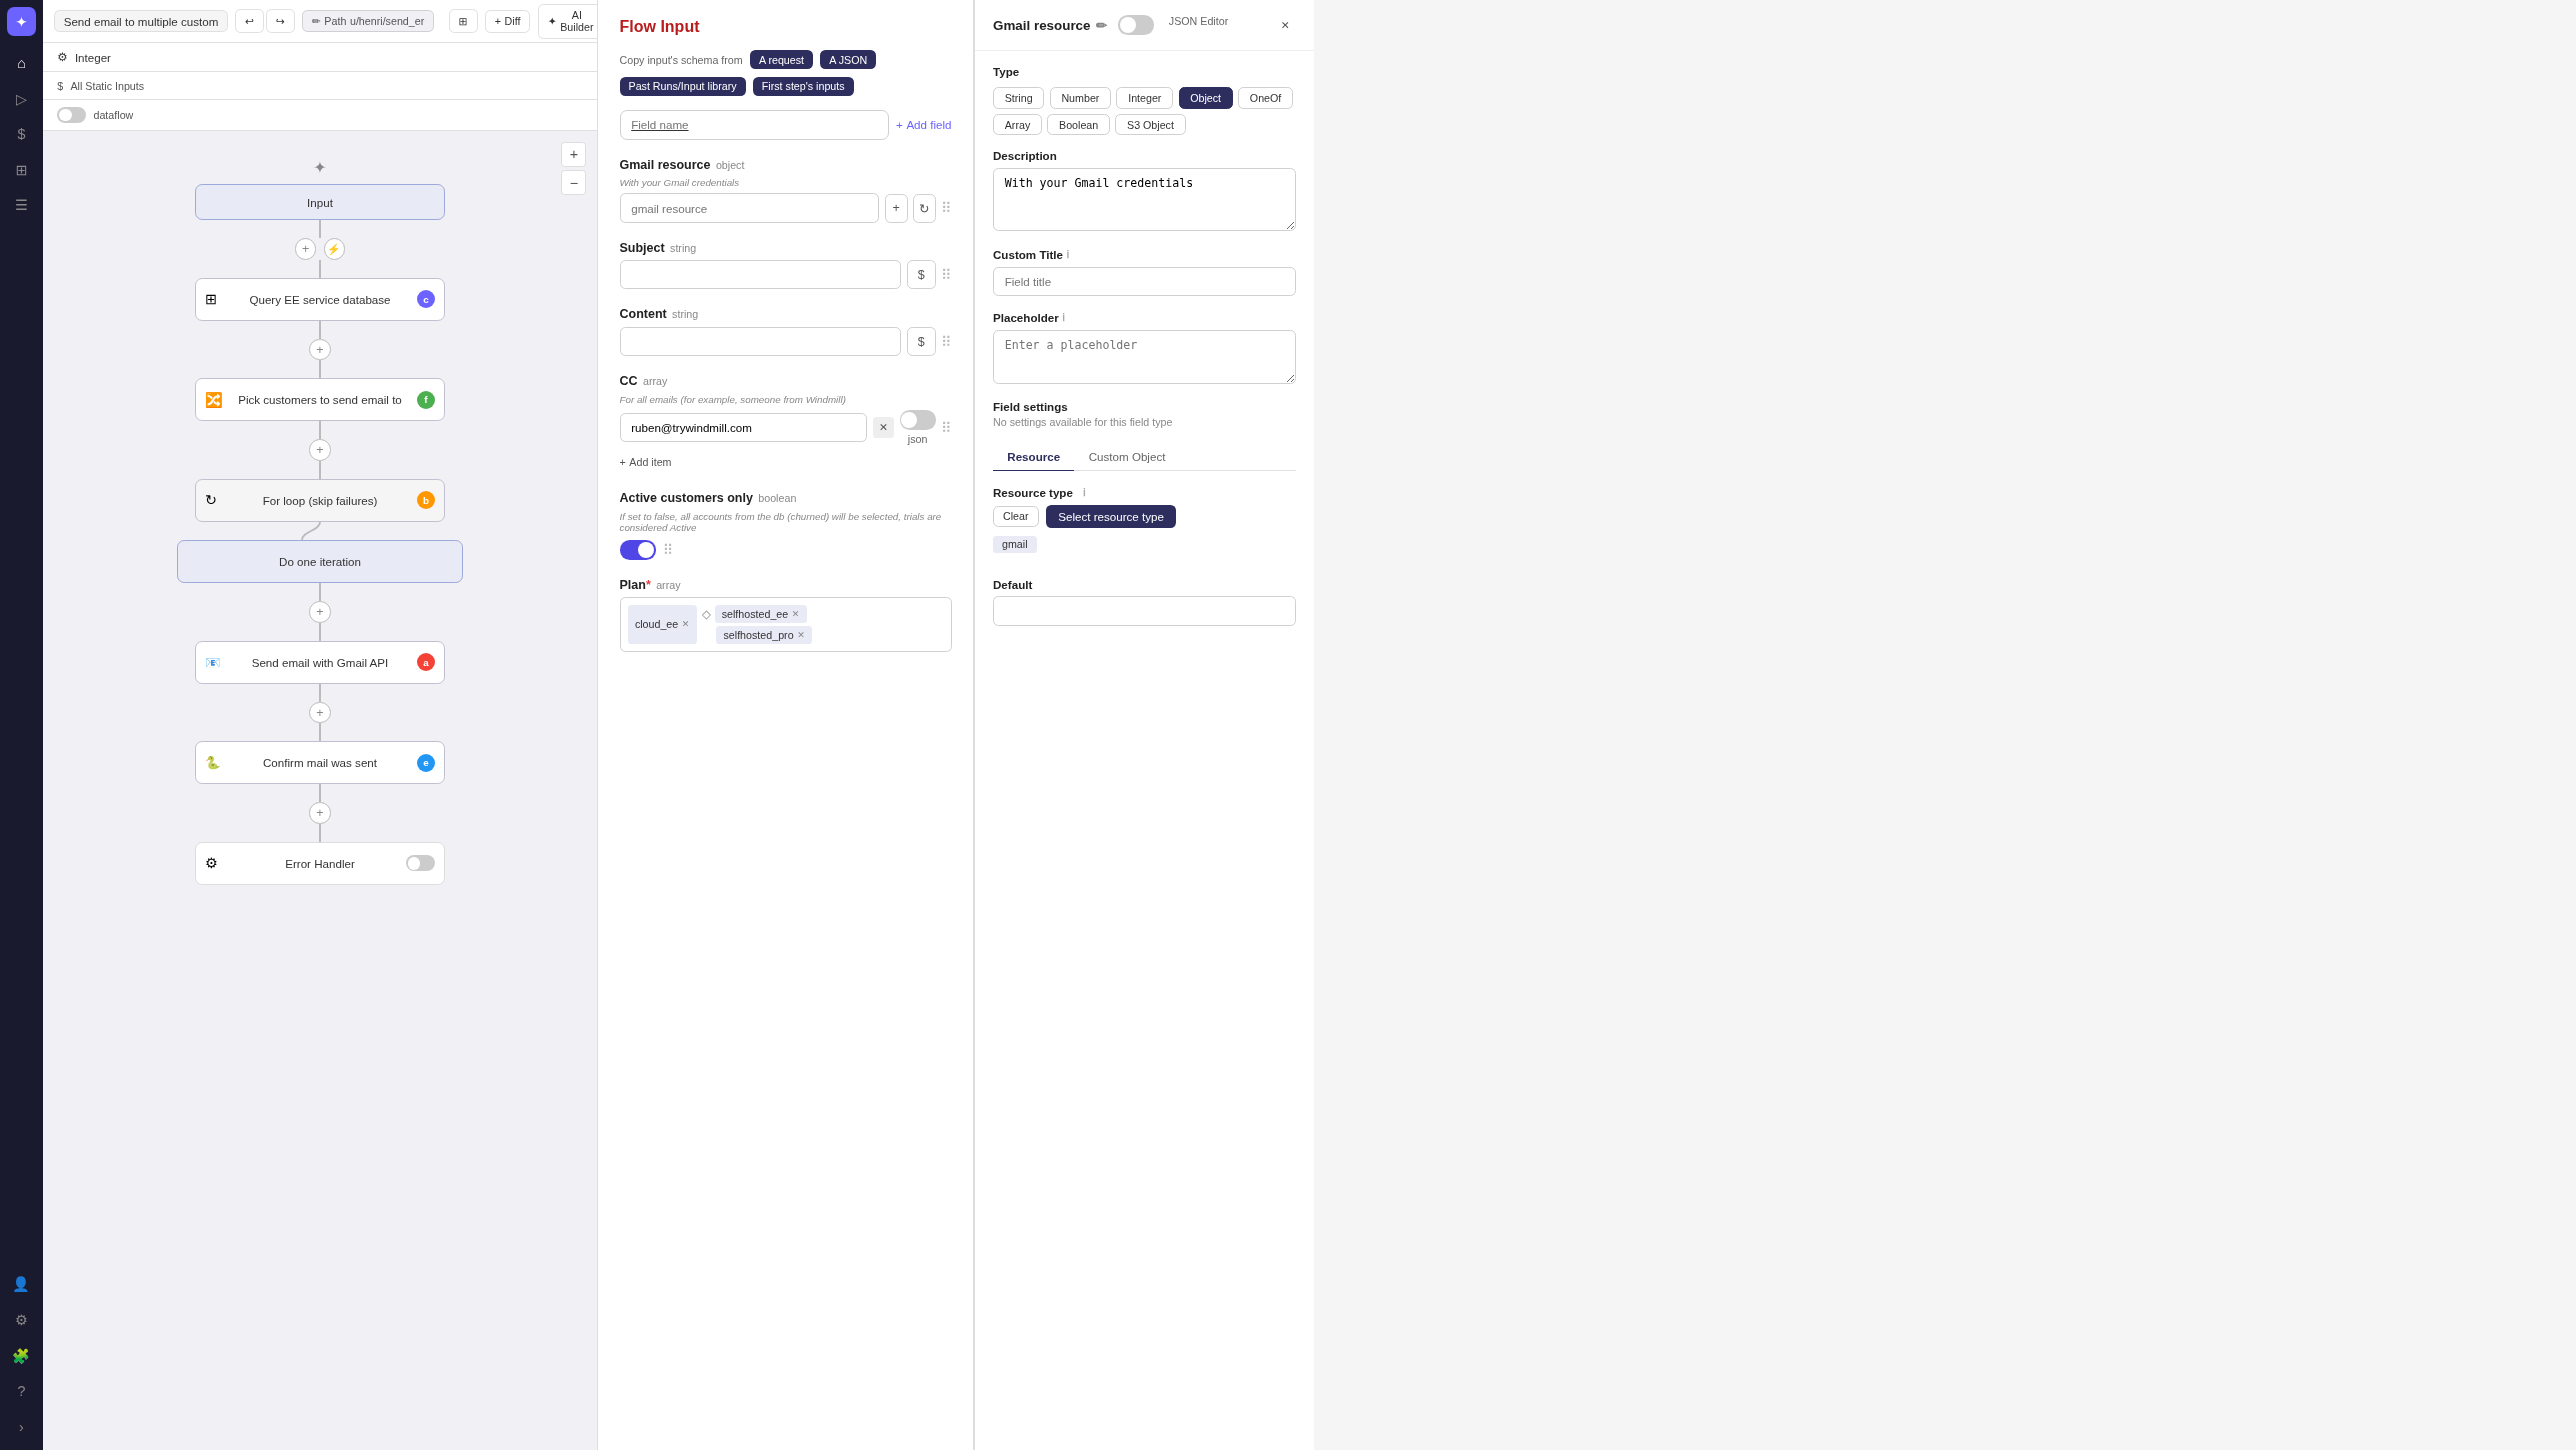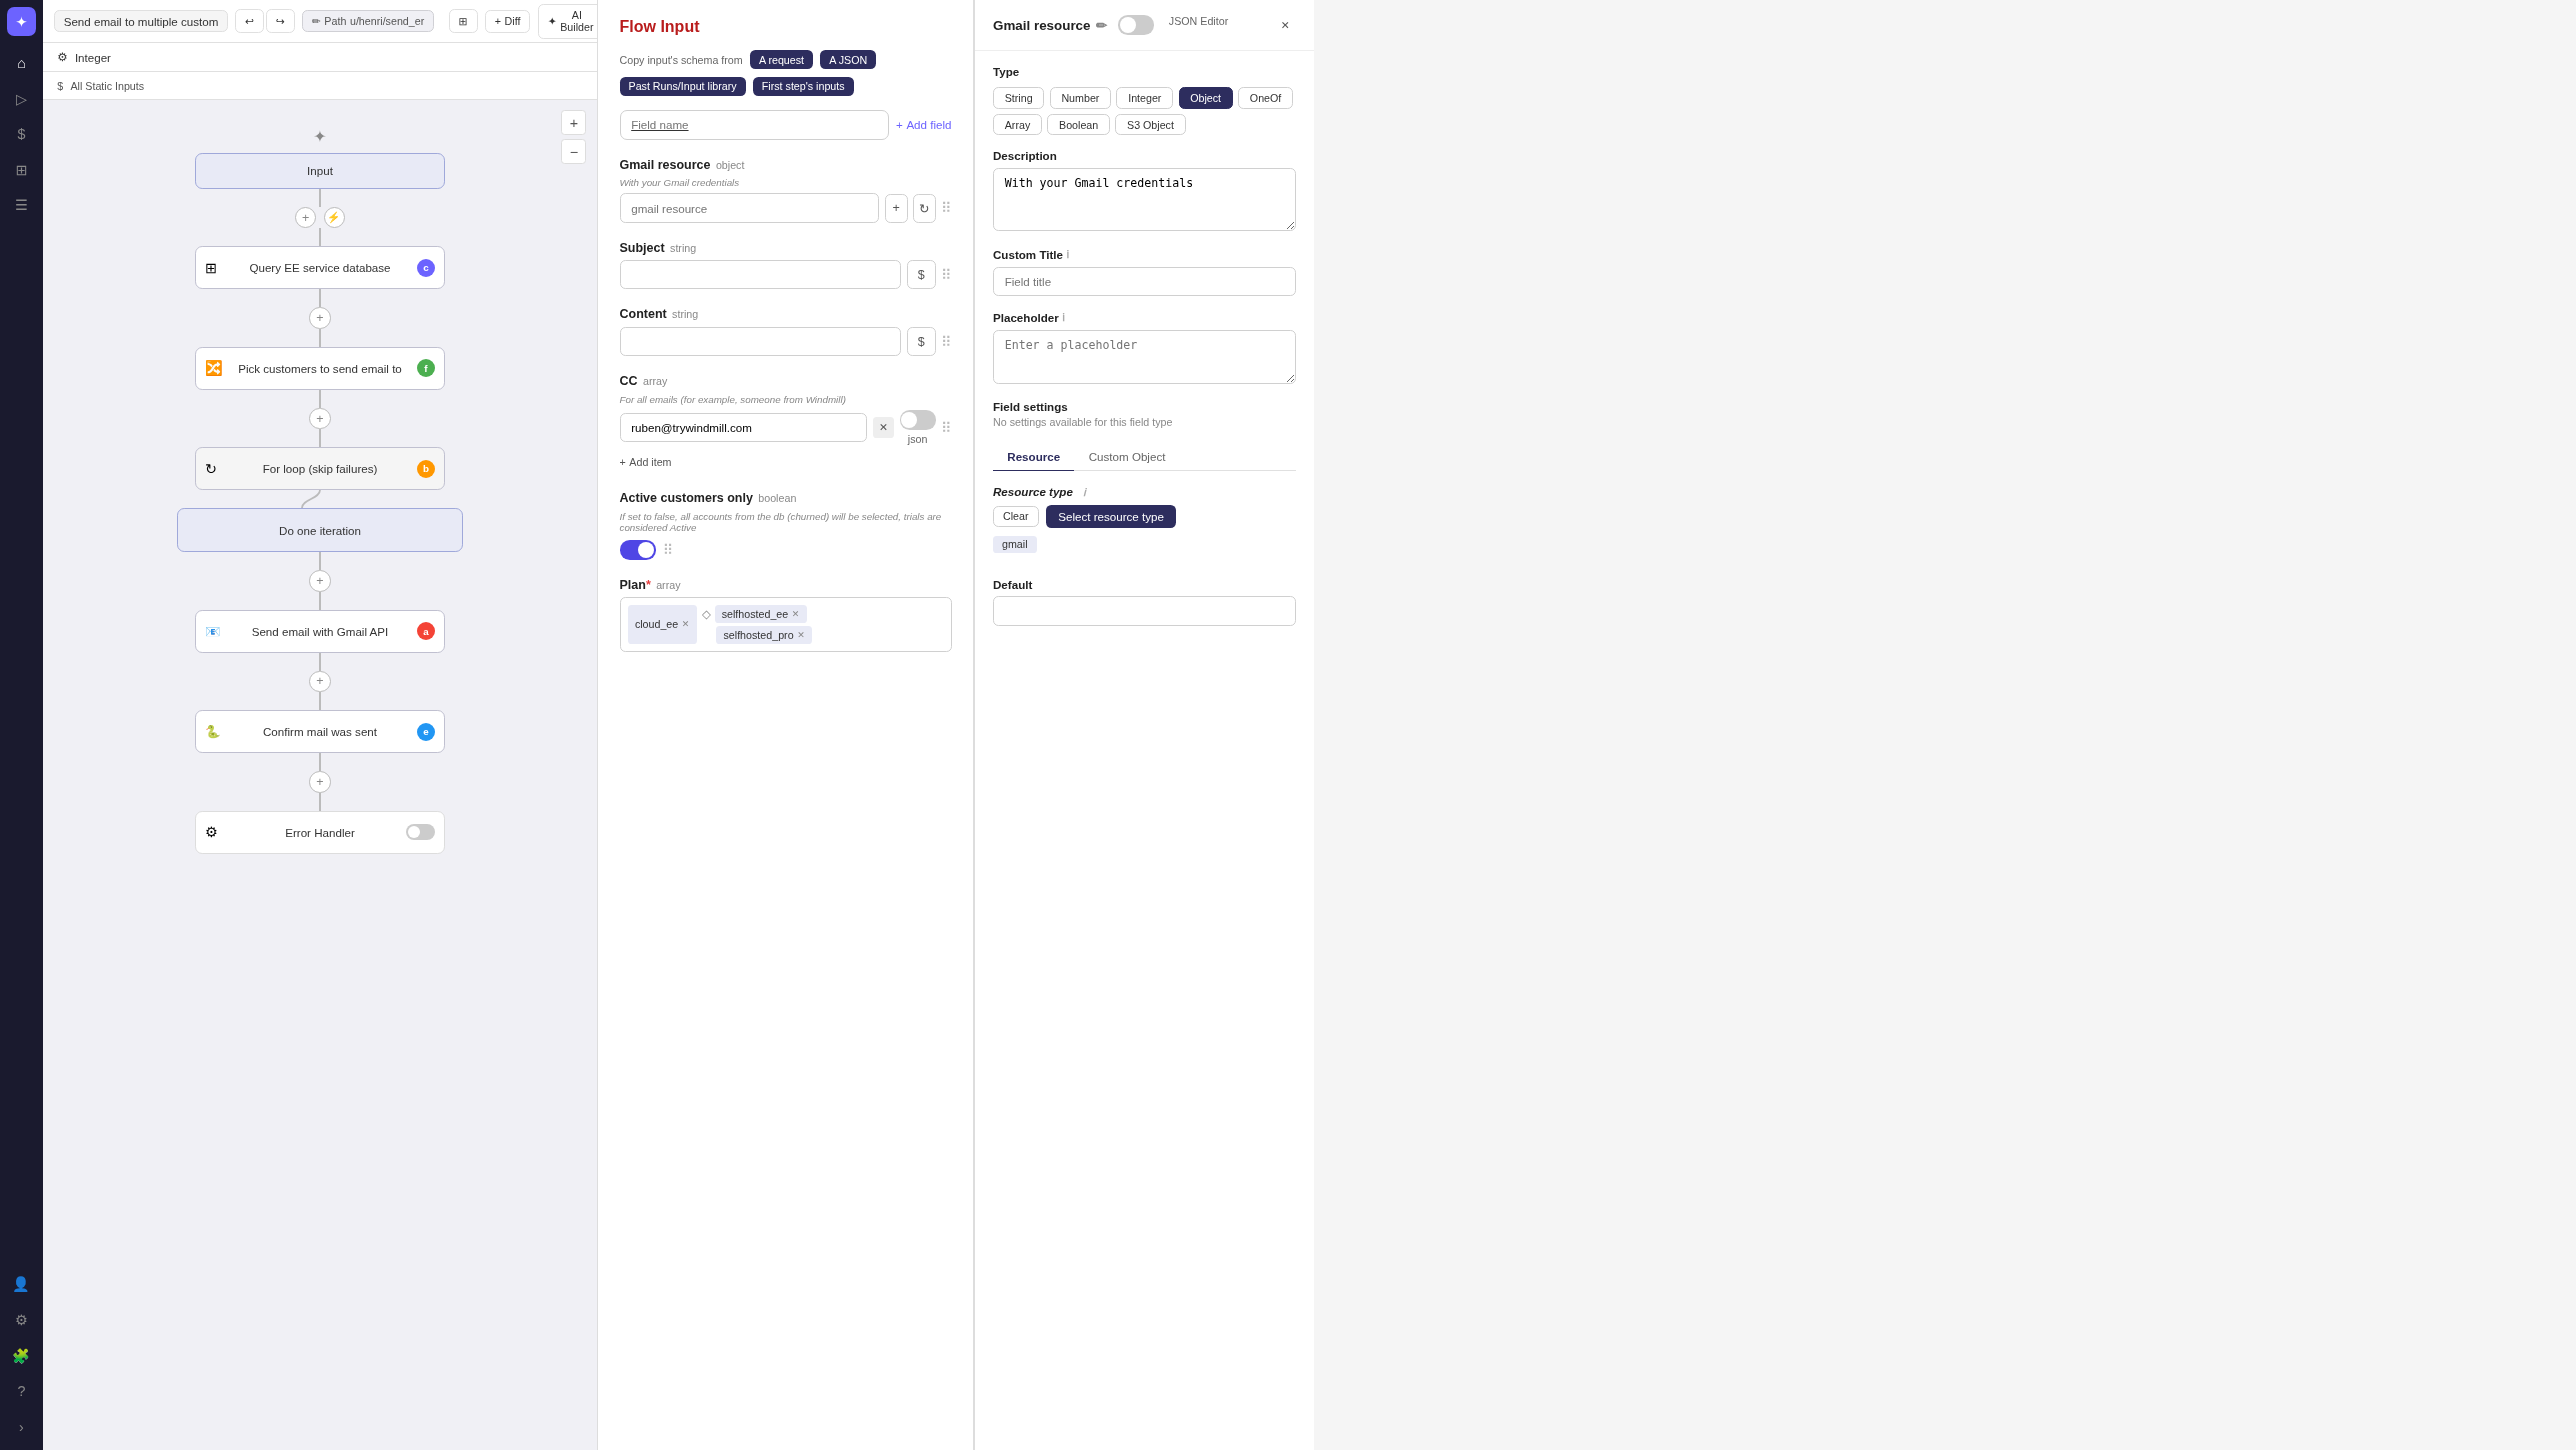--- a/index.html
+++ b/index.html
@@ -544,21 +544,21 @@
       padding: 7.2px 14.3px;
       font-size: 11.6px;
       cursor: pointer;
       color: #666;
       border-bottom: 1.8px solid transparent;
       margin-bottom: -1.3px;
     }
     .tab-item.active { color: #2d2d5e; border-bottom-color: #2d2d5e; font-weight: 600; }
 
     .resource-type-row { margin-bottom: 14.3px; }
-    .resource-type-label { font-size: 11.6px; font-weight: 600; color: #222; margin-bottom: 5.4px; display: flex; align-items: flex-start; gap: 10px; font-style: italic; }
+    .resource-type-label { font-size: 11.6px; font-weight: 600; color: #222; margin-bottom: 5.4px; display: flex; align-items: flex-end; gap: 10px; }
     .resource-type-actions { display: flex; align-items: center; gap: 7.2px; margin-bottom: 7.2px; }
     .clear-btn {
       padding: 3.6px 9px;
       border-radius: 5.4px;
       border: 0.9px solid #d0d0d0;
       background: #fff;
       font-size: 10.7px;
       cursor: pointer;
       color: #333;
     }
@@ -680,20 +680,24 @@
     <div class="settings-bar">
       <span>⚙</span>
       <span>Integer</span>
     </div>
 
     <div class="settings-sub">
       <span>$</span>
       <span>All Static Inputs</span>
     </div>
 
+    <div class="settings-sub">
+      <div class="toggle-sm"></div>
+      <span>dataflow</span>
+    </div>
 
     <div class="flow-canvas">
       <div class="canvas-controls">
         <div class="canvas-ctrl-btn">+</div>
         <div class="canvas-ctrl-btn">−</div>
       </div>
 
       <div class="flow-nodes">
 
         <div style="margin-bottom:7.2px;">

